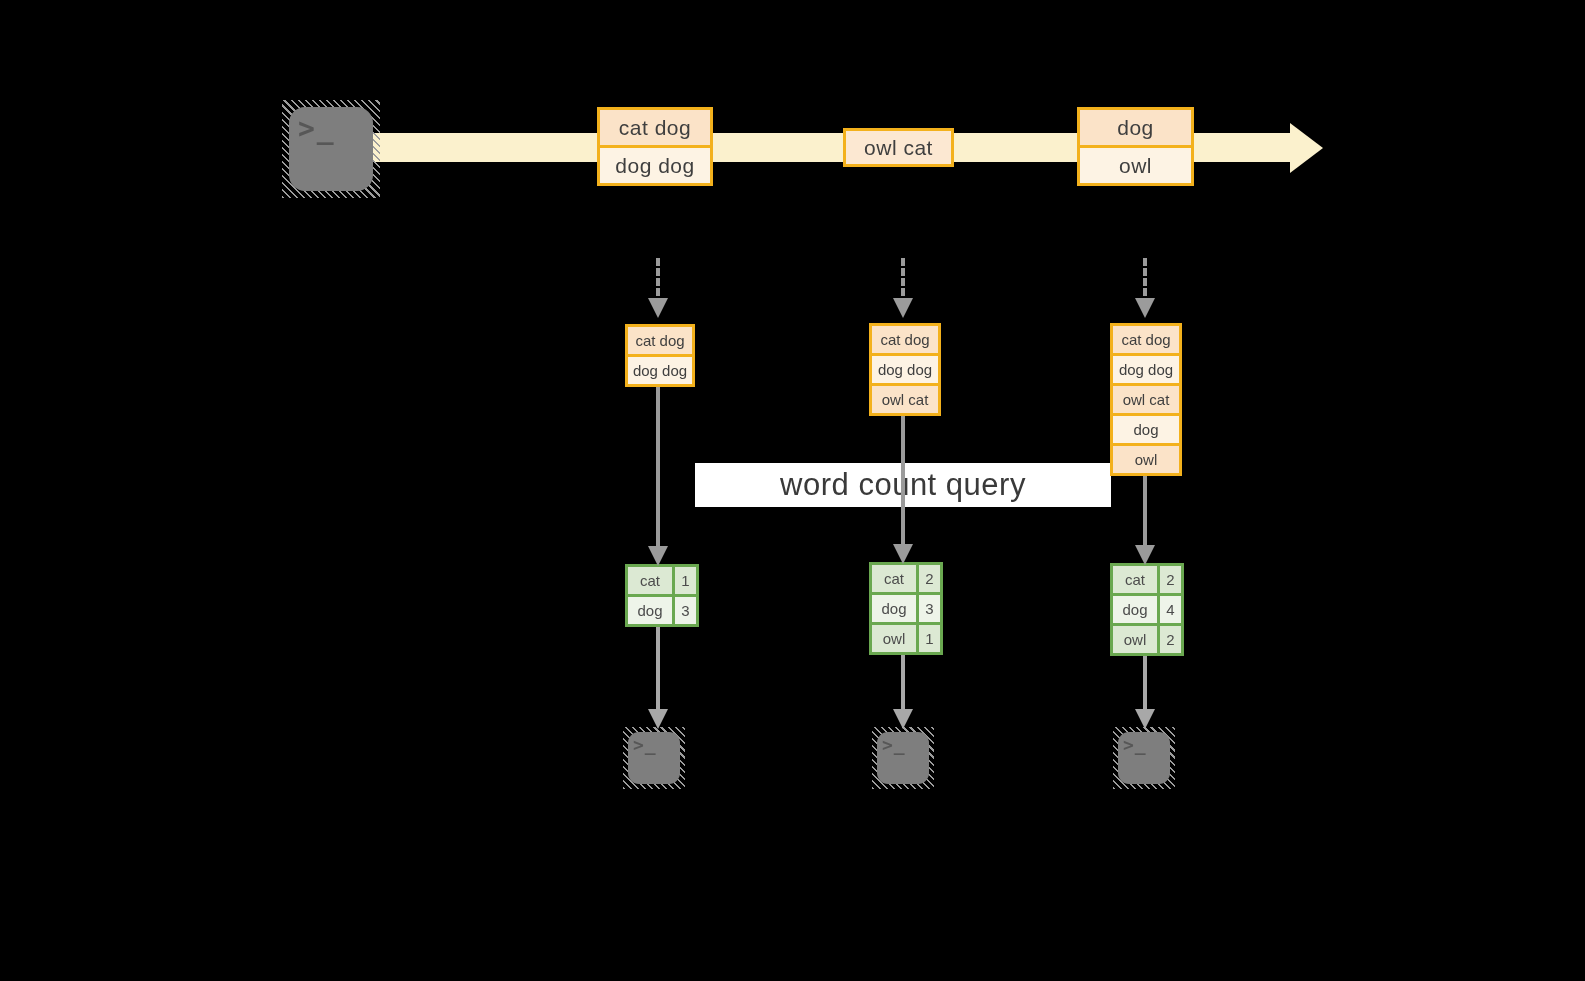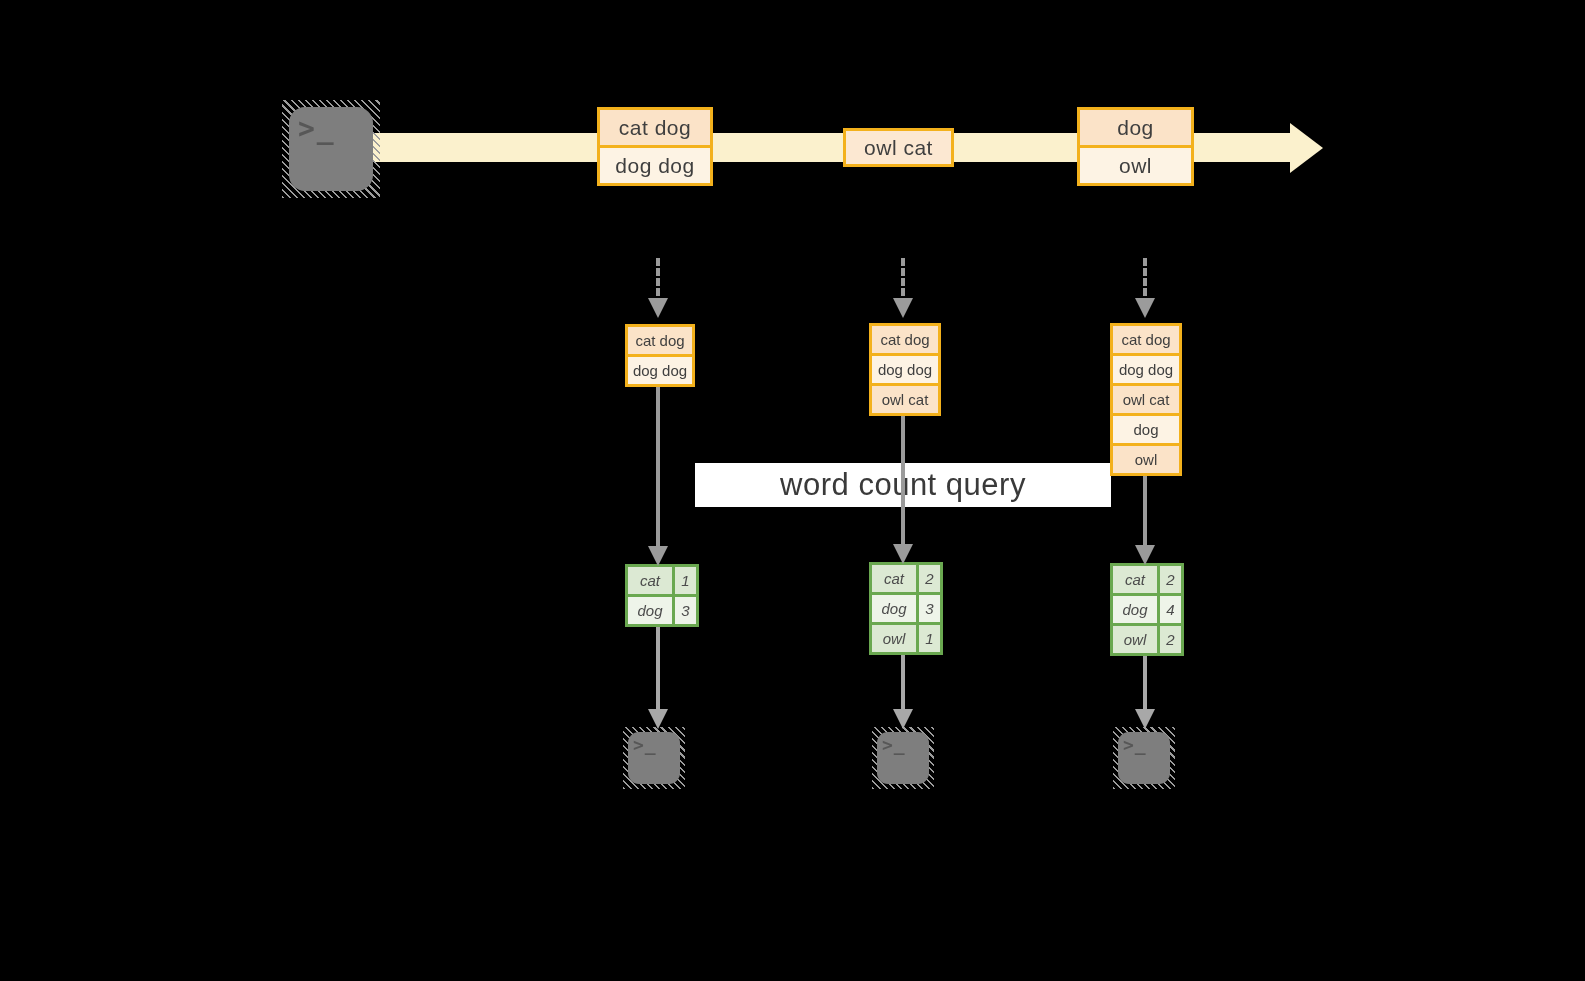--- a/index.html
+++ b/index.html
@@ -17,21 +17,21 @@
         display:flex; flex-direction:column; gap:3px;}
   .obox .cell{display:flex; align-items:center; justify-content:center;
         color:#3f3f3f; background:#fbe3c8;}
   .obox .cell.lt{background:#fdf3e4;}
   .obox .cell.md{background:#fce8d2;}
   .obox.big .cell{height:35px; font-size:21px; letter-spacing:.5px;}
   .obox.one .cell{height:33px; font-size:21px; letter-spacing:.5px;}
   .obox.small .cell{height:27px; font-size:15px;}
   
   .gtable{position:absolute; z-index:2; border:3px solid #6aa850; background:#6aa850;
-        display:grid; grid-template-columns:44px 21px; gap:3px;font-style:italic;}
+        display:grid; grid-template-columns:44px 21px; gap:3px;}
   .gtable .gcell{display:flex; align-items:center; justify-content:center;
         height:27px; font-size:15px; color:#4c4c4c; background:#dce9d3;}
   .gtable .gcell.lt{background:#eef4e9;}
   
   .vshaft{position:absolute; width:4px; background:#9b9b9b; z-index:3;}
   .vshaft.light{background:#a8a8a8;}
   .vdash{position:absolute; width:0; border-left:4px dashed #9b9b9b; z-index:3;}
   .ah-down{position:absolute; width:0; height:0; z-index:3;
     border-left:10px solid transparent; border-right:10px solid transparent;
     border-top:20px solid #9b9b9b;}

